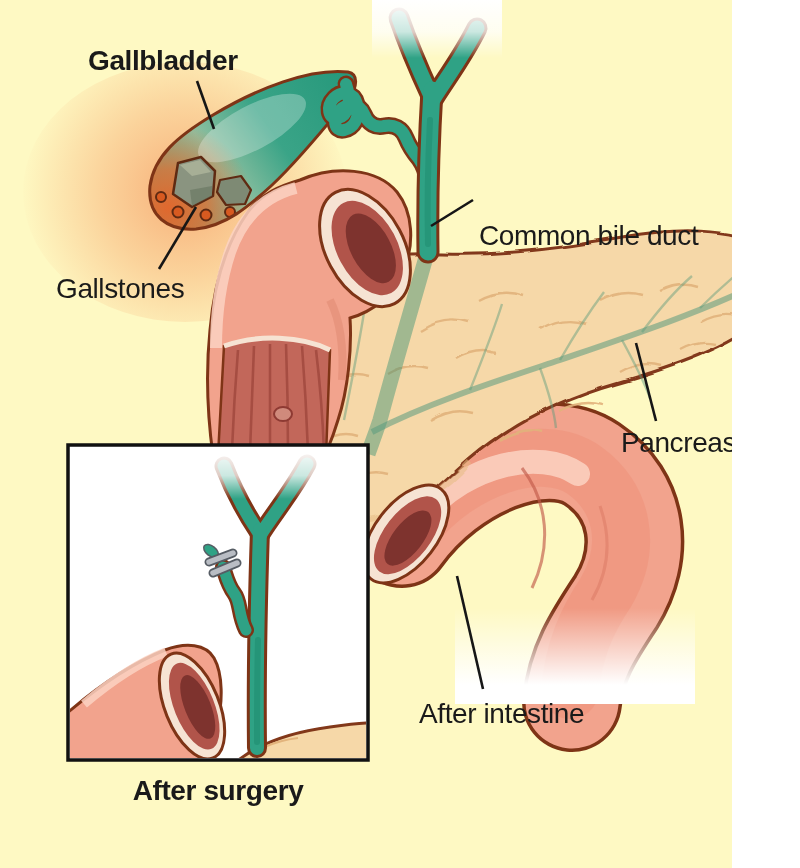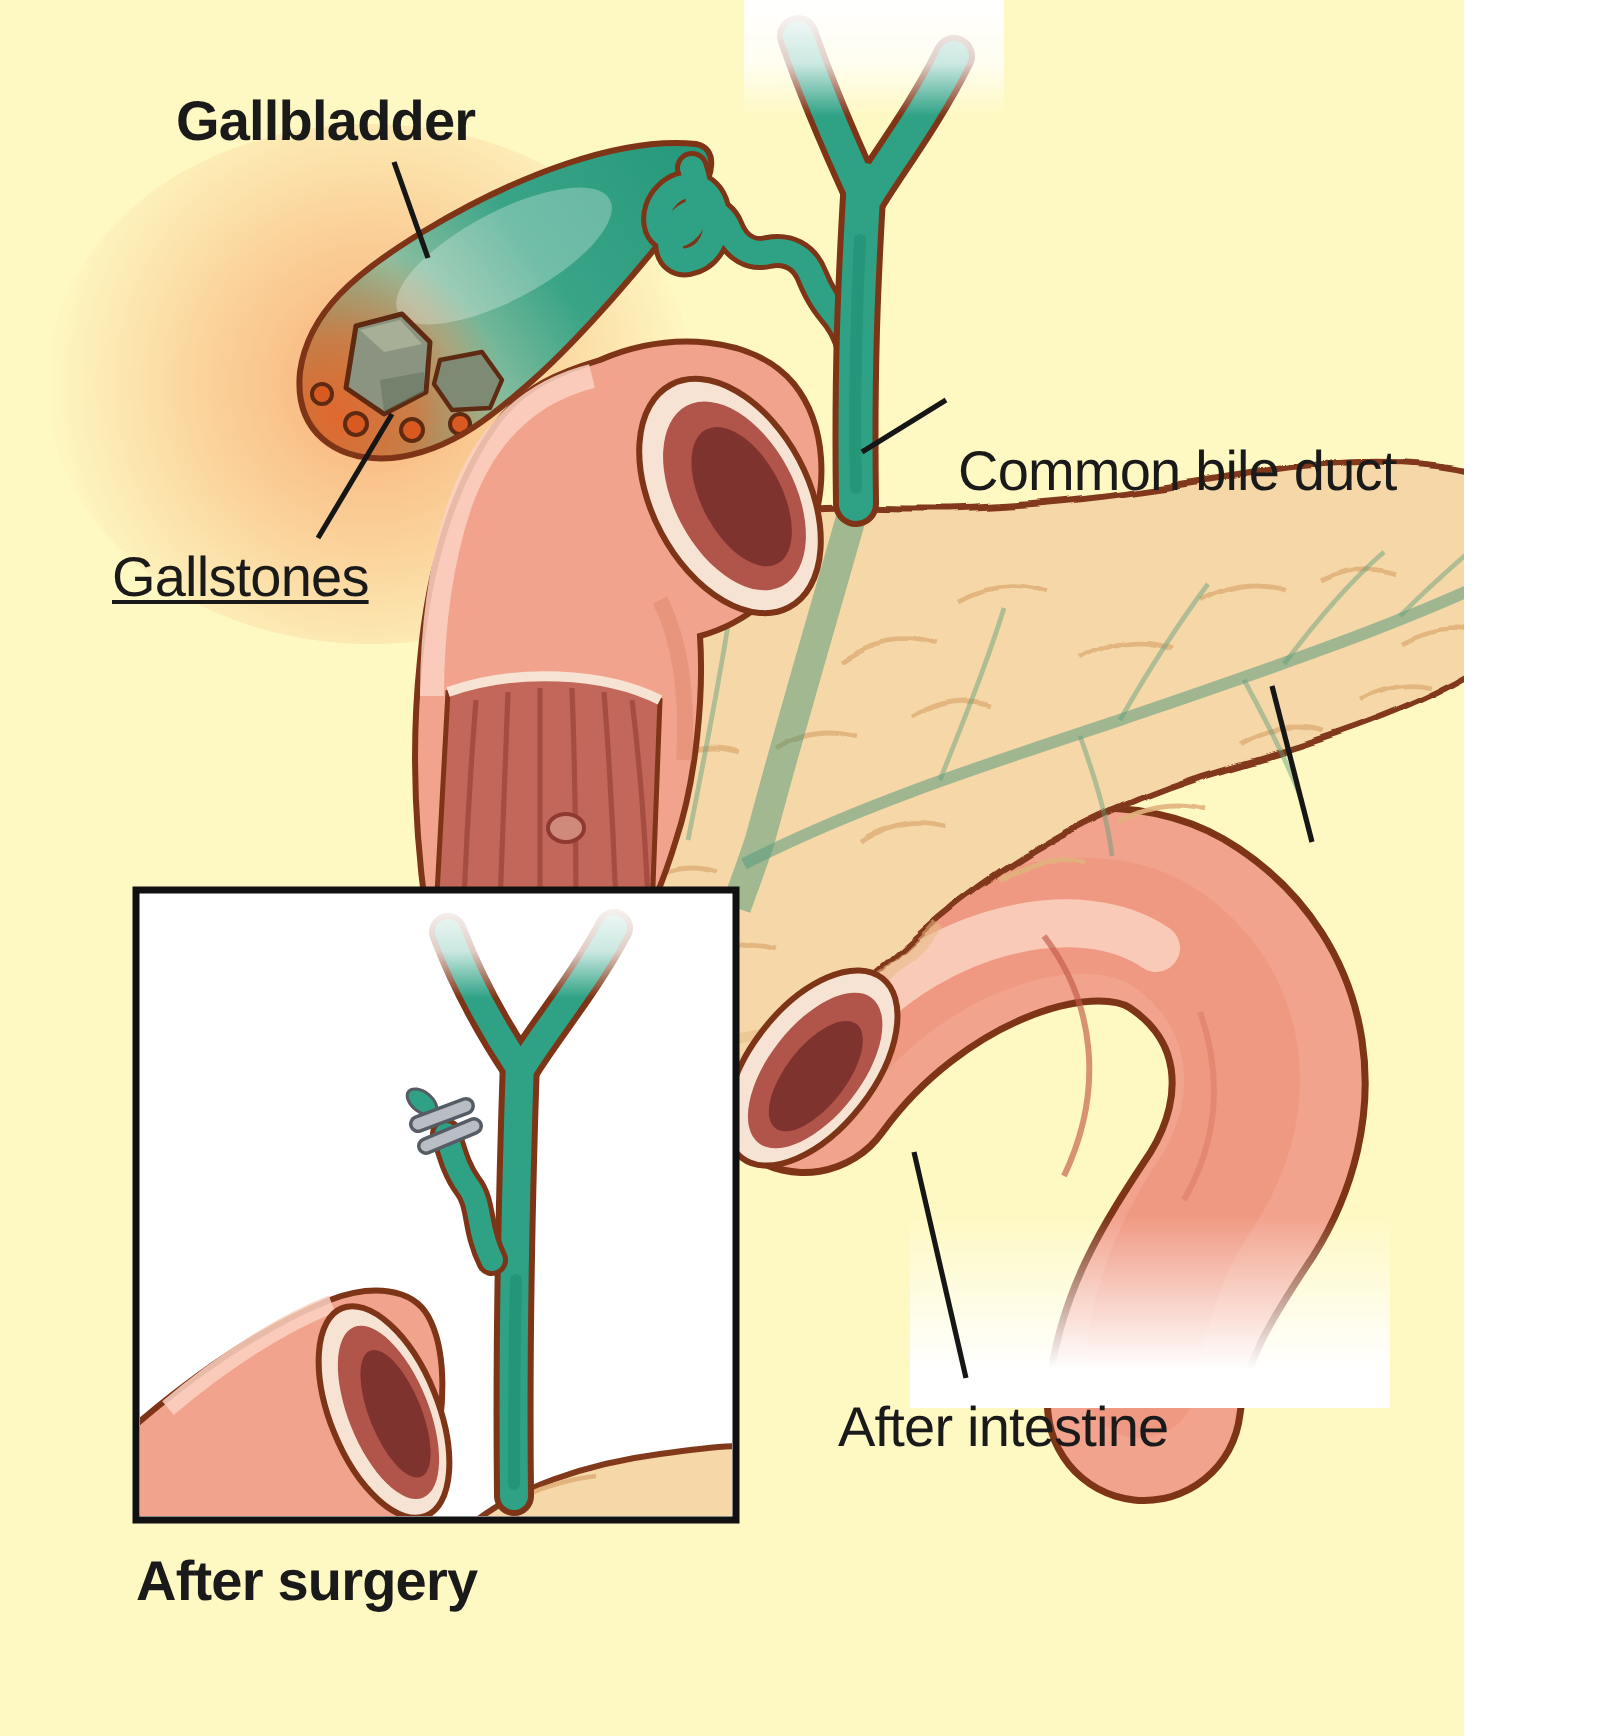--- a/index.html
+++ b/index.html
@@ -3,25 +3,25 @@
 <meta charset="utf-8">
 <style>
   html,body{margin:0;padding:0;background:#ffffff;}
   #stage{position:relative;width:732px;height:868px;background:#fef9c3;overflow:hidden;
          font-family:"Liberation Sans","DejaVu Sans",sans-serif;}
   #artwork{position:absolute;left:0;top:0;}
   .lbl{position:absolute;color:#1a1a1a;font-size:28px;letter-spacing:-0.4px;
        white-space:nowrap;line-height:1.05;}
   .lbl.bold{font-weight:700;}
   #lbl-gallbladder{left:88px;top:46px;}
-  #lbl-gallstones{left:56px;top:274px;text-decoration:underline;}
+  #lbl-gallstones{left:56px;top:274px;}
   #lbl-cbd{left:479px;top:182px;margin-top:39px;}
   #lbl-pancreas{left:621px;top:428px;}
   #lbl-intestine{left:419px;top:699px;}
-  #lbl-after{left:68px;top:776px;width:300px;}
+  #lbl-after{left:68px;top:776px;width:300px;text-align:center;}
 </style>
 </head>
 <body>
 
 <div id="stage">
 
 <svg id="artwork" width="800" height="868" viewBox="0 0 800 868" aria-hidden="true">
   <defs>
     <radialGradient id="glowGrad" gradientUnits="userSpaceOnUse" cx="185" cy="192" r="165">
       <stop offset="0%" stop-color="#f0602a" stop-opacity="0.50"></stop>
@@ -242,16 +242,17 @@
     <path d="M 159,269 L 196,207"></path>
     <path d="M 473,200 L 431,226"></path>
     <path d="M 636,343 L 656,421"></path>
     <path d="M 457,576 L 483,689"></path>
   </g>
 </svg>
 
 <div class="lbl bold" id="lbl-gallbladder">Gallbladder</div>
 <div class="lbl" id="lbl-gallstones">Gallstones</div>
 <div class="lbl" id="lbl-cbd">Common bile duct</div>
+<div class="lbl" id="lbl-pancreas">Pancreas</div>
 <div class="lbl" id="lbl-intestine">After intestine</div>
 <div class="lbl bold" id="lbl-after">After surgery</div>
 
 </div>
 
 </body></html>

